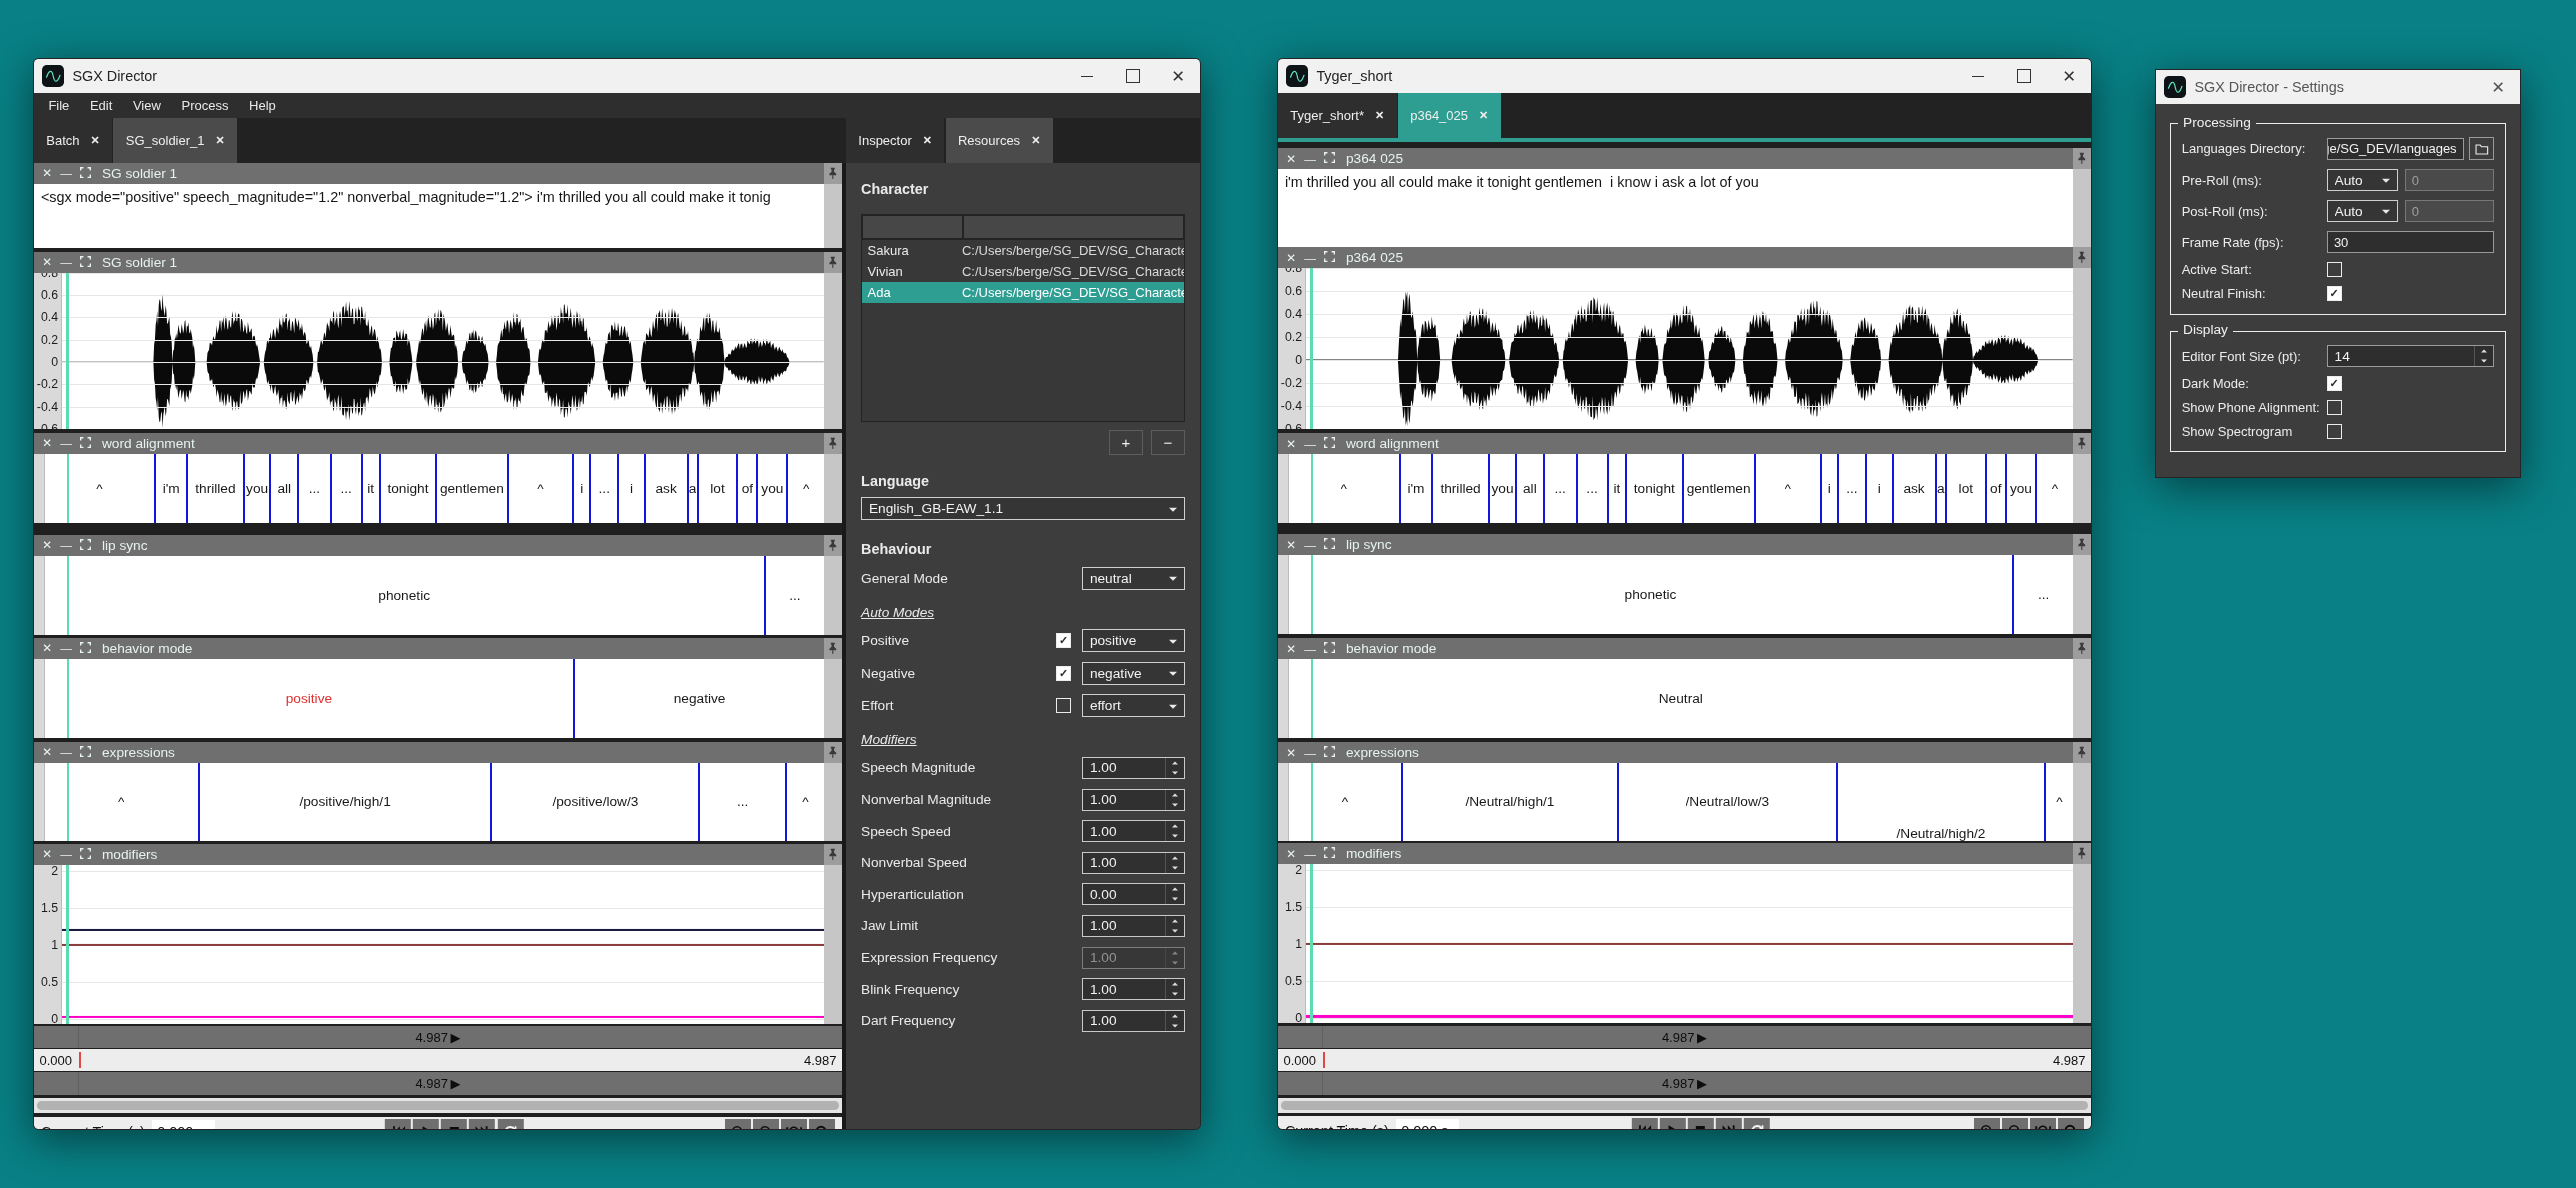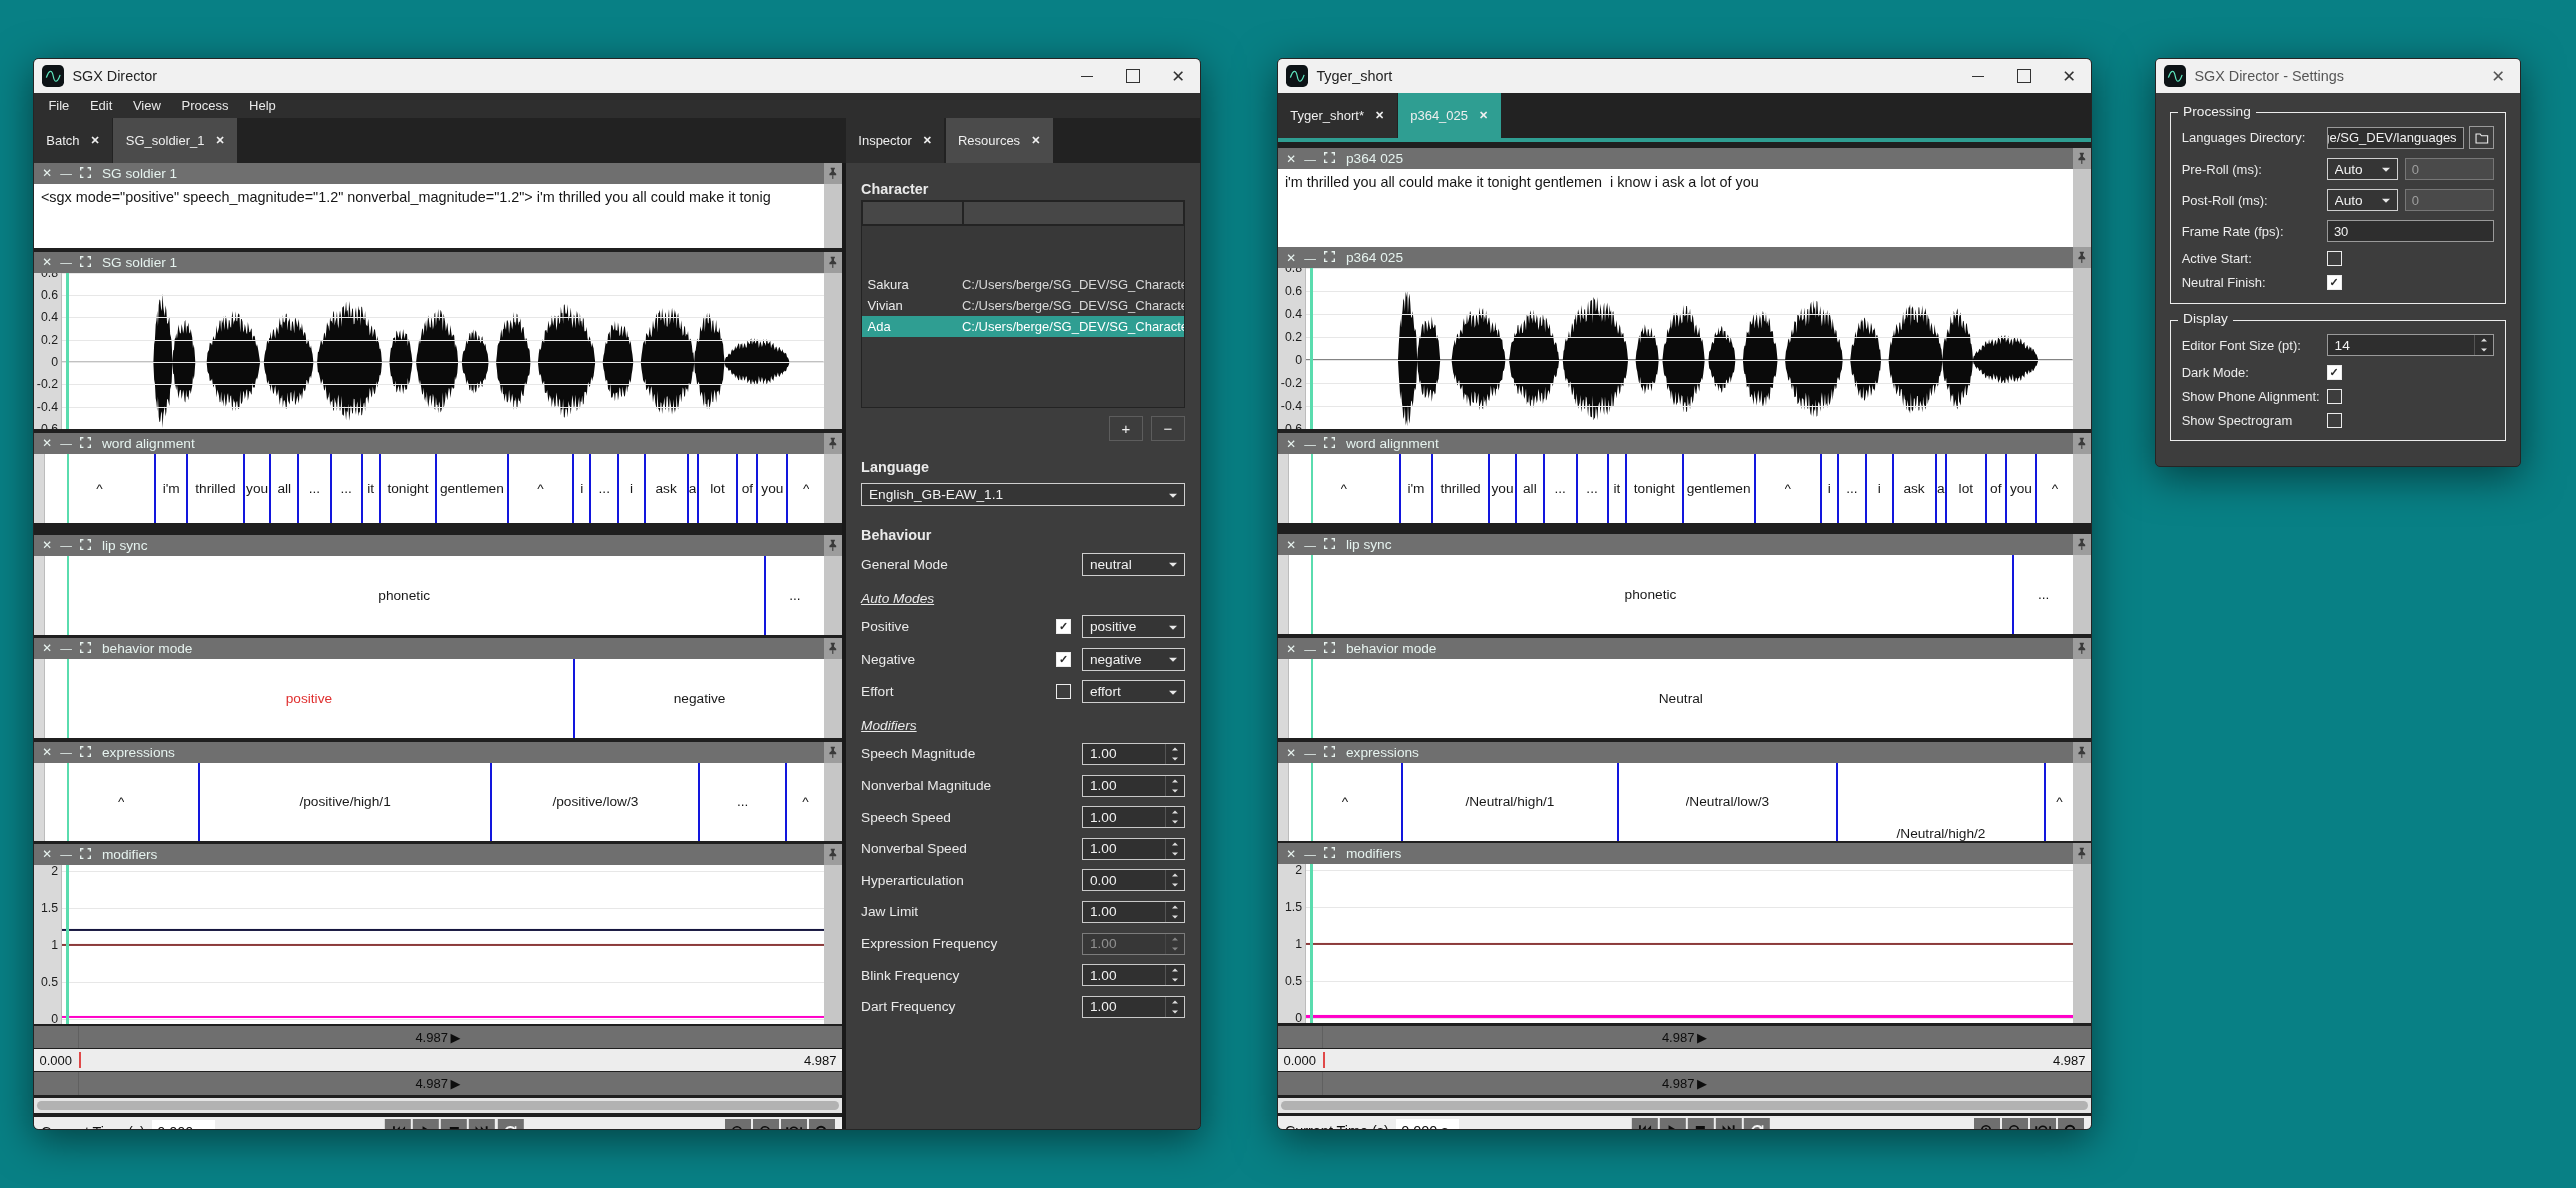--- a/index.html
+++ b/index.html
@@ -65,21 +65,21 @@
   .statusbar{position:absolute;left:0;width:100%;height:29.5px;background:#ededed;display:flex;align-items:center;padding:0 6.9px;gap:6.9px;box-sizing:border-box;}
   .st-label{font-size:14.4px;color:#111;}
   .st-value{background:#fff;padding:3.4px 11px 3.4px 5.5px;font-size:14.4px;color:#111;}
   .transport{position:absolute;left:52%;transform:translateX(-50%);display:flex;gap:2.1px;}
   .tbtn{width:26px;height:26px;background:#6f6f6f;display:flex;align-items:center;justify-content:center;}
   .zoombtns{margin-left:auto;display:flex;gap:2.1px;}
   
   .dockdiv{width:4.1px;background:#191919;flex:0 0 auto;}
   .dockcol{flex:1;background:#3d3d3d;position:relative;padding:0 15px;color:#eaeaea;overflow:hidden;}
   .dlabel{font-weight:bold;font-size:14.4px;margin-top:18px;}
-  .chartable{margin-top:3px;height:206px;background:#383838;border:0.7px solid #232323;display:flex;flex-direction:column;gap:48px;}
+  .chartable{margin-top:17px;height:206px;background:#383838;border:0.7px solid #232323;display:flex;flex-direction:column;}
   .chead{display:flex;gap:1.4px;background:#232323;padding:1.4px;}
   .chcell{background:#474747;height:22px;}
   .chcell.c1{width:31%;} .chcell.c2{flex:1;}
   .crow{display:flex;height:21px;align-items:center;font-size:13px;}
   .crow.selected{background:#2f9e92;color:#fff;}
   .cname{width:31%;padding-left:5.5px;box-sizing:border-box;}
   .cpath{flex:1;color:#d9d9d9;white-space:nowrap;overflow:hidden;}
   .crow.selected .cpath{color:#fff;}
   .pmrow{display:flex;justify-content:flex-end;gap:8.2px;margin-top:8.2px;}
   .pmbtn{width:32px;height:23px;background:#3d3d3d;border:0.7px solid #5d5d5d;color:#f0f0f0;font-size:15px;display:flex;align-items:center;justify-content:center;}
@@ -1172,21 +1172,21 @@
             <svg width="16.5" height="16.5" viewBox="0 0 20 20" fill="none" stroke="#0c0c0c" stroke-width="2.4">
               <circle cx="8.5" cy="8.5" r="5.2"></circle>
               <path d="M12.5 12.5 17 17" stroke-width="3.2"></path>
             </svg>
           </span>
       </span>
     </div>
   </div>
 </div>
 
-<div class="window" style="left:2155px;top:58px;width:364px;height:407px;border-radius:5px;">
+<div class="window" style="left:2155px;top:69px;width:364px;height:407px;border-radius:0;">
   <div class="titlebar">
     <span class="appicon">
       <svg width="16.5" height="16.5" viewBox="0 0 24 24">
           <path d="M2 14 C6 2 10 2 12 12 C14 22 18 22 22 10" fill="none" stroke="#5fe8c0" stroke-width="1.8"></path>
         </svg>
     </span>
     <span class="wtitle" style="color:#555;">SGX Director - Settings</span>
     <span class="wbtns">
         <span class="wbtn">
           <span class="gl-x" style="color:#555;">✕</span>

